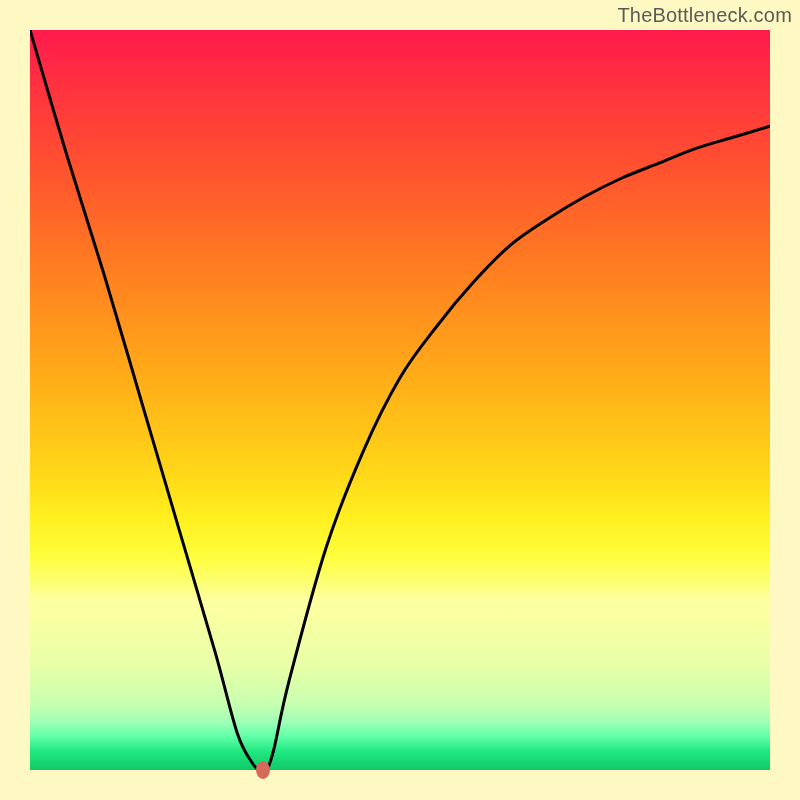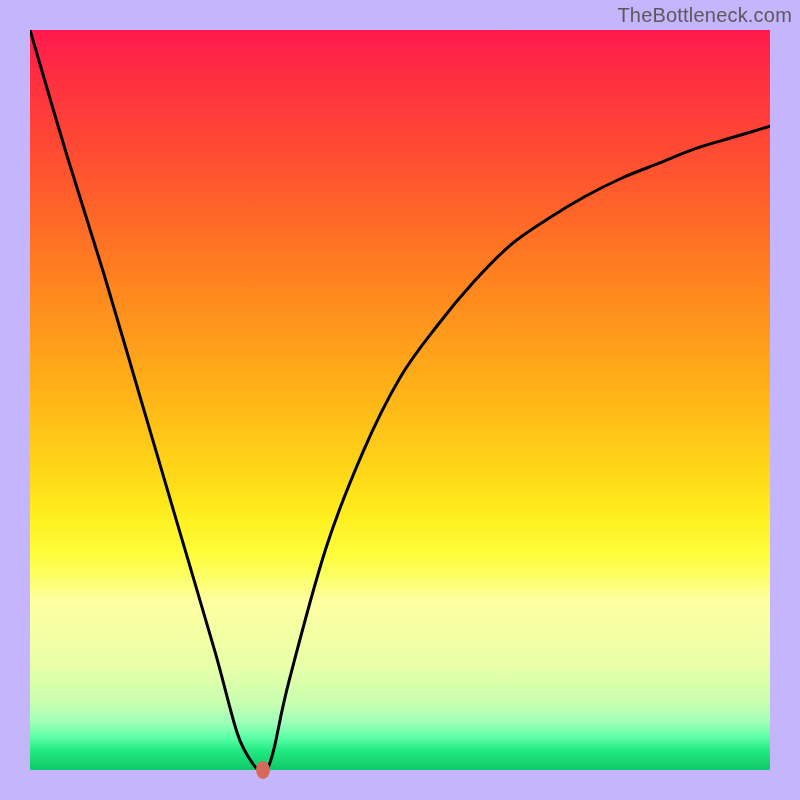--- a/index.html
+++ b/index.html
@@ -8,21 +8,21 @@
     width: 800px;
     height: 800px;
     overflow: hidden;
     background: #000;
     font-family: Arial, Helvetica, sans-serif;
   }
   .frame {
     position: relative;
     width: 800px;
     height: 800px;
-    background: #c4b5fd;
+    background: #fef9c3;
   }
   .plot-area {
     position: absolute;
     left: 30px;
     top: 30px;
     width: 740px;
     height: 740px;
     background: linear-gradient(to bottom,
       #ff1a4d 0%,
       #ff3040 7%,

